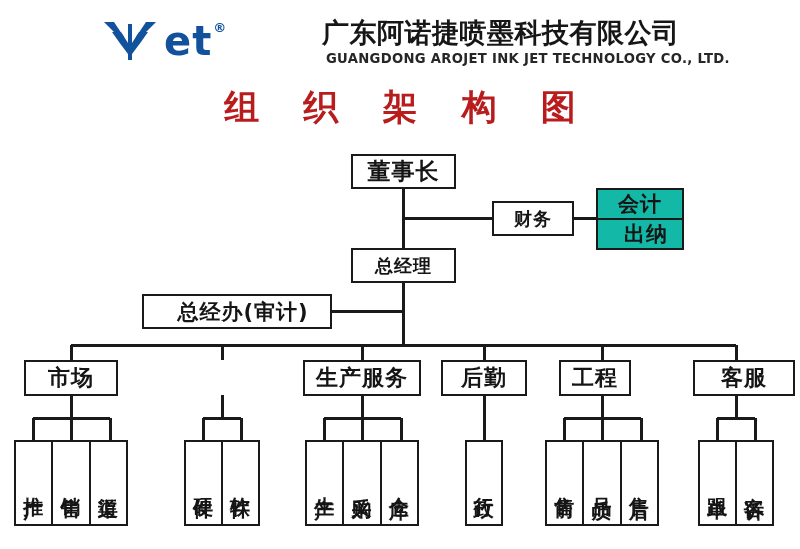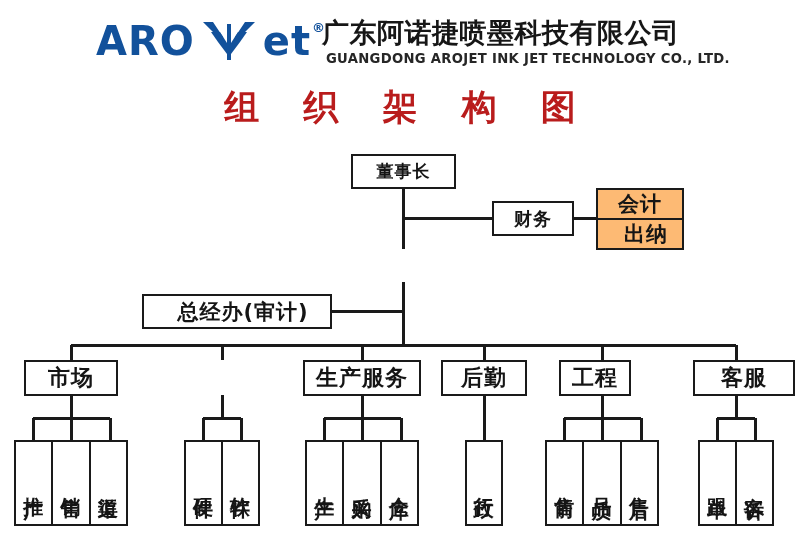--- a/index.html
+++ b/index.html
@@ -114,31 +114,31 @@
     border: 2.5px solid #1a1a1a;
     background: #ffffff;
     display: flex;
     align-items: center;
     justify-content: center;
     font-weight: 700;
     color: #151515;
     letter-spacing: 1px;
     z-index: 2;
   }
-  .node.lvl1 { font-size: 17px; }
+  .node.lvl1 { font-size: 23px; }
   .node.lvl2 { font-size: 18px; }
   .node.lvl3 { font-size: 21px; }
   .node.dept { font-size: 22px; }
 
   
   .stack {
     position: absolute;
     box-sizing: border-box;
     border: 2.5px solid #1a1a1a;
-    background: #fdba74;
+    background: #14b8a6;
     display: flex;
     flex-direction: column;
     z-index: 2;
   }
   .stack .cell {
     flex: 1 1 50%;
     display: flex;
     align-items: center;
     justify-content: center;
     font-size: 21px;
@@ -173,21 +173,20 @@
     padding: 2px 0;
   }
   .leafgroup .vcell + .vcell { border-left: 2.5px solid #1a1a1a; }
 </style>
 </head>
 <body>
 
 <div id="header">
 
   <div id="logo-block">
-    <span class="logo-word">ARO</span>
 
     <span class="logo-mark">
       <svg width="56" height="42" viewBox="0 0 56 42" xmlns="http://www.w3.org/2000/svg">
         <g fill="#12519b">
           <path d="M2 2 L12 2 L22 17 L22 27 L12 12 Z"></path>
           <path d="M54 2 L44 2 L34 17 L34 27 L44 12 Z"></path>
           <path d="M10 12 L19 12 L26 23 L26 34 L17 22 Z"></path>
           <path d="M46 12 L37 12 L30 23 L30 34 L39 22 Z"></path>
           <rect x="26" y="4" width="4" height="36"></rect>
         </g>
@@ -262,20 +261,21 @@
 
   <div class="node lvl1" style="left:351px; top:154px; width:105px; height:35px;">董事长</div>
 
   <div class="node lvl2" style="left:492px; top:201px; width:82px; height:35px;">财务</div>
 
   <div class="stack" style="left:596px; top:188px; width:88px; height:62px;">
     <div class="cell">会计</div>
     <div class="cell">出纳</div>
   </div>
 
+  <div class="node lvl2" style="left:351px; top:248px; width:105px; height:35px;">总经理</div>
 
   <div class="node lvl3" style="left:142px; top:294px; width:190px; height:35px;padding-left:12px;">总经办(审计)</div>
 
   <div class="node dept" style="left:24px; top:360px; width:94px; height:36px;">市场</div>
 
 
   <div class="node dept" style="left:303px; top:360px; width:118px; height:36px;">生产服务</div>
 
   <div class="node dept" style="left:441px; top:360px; width:86px; height:36px;">后勤</div>
 

